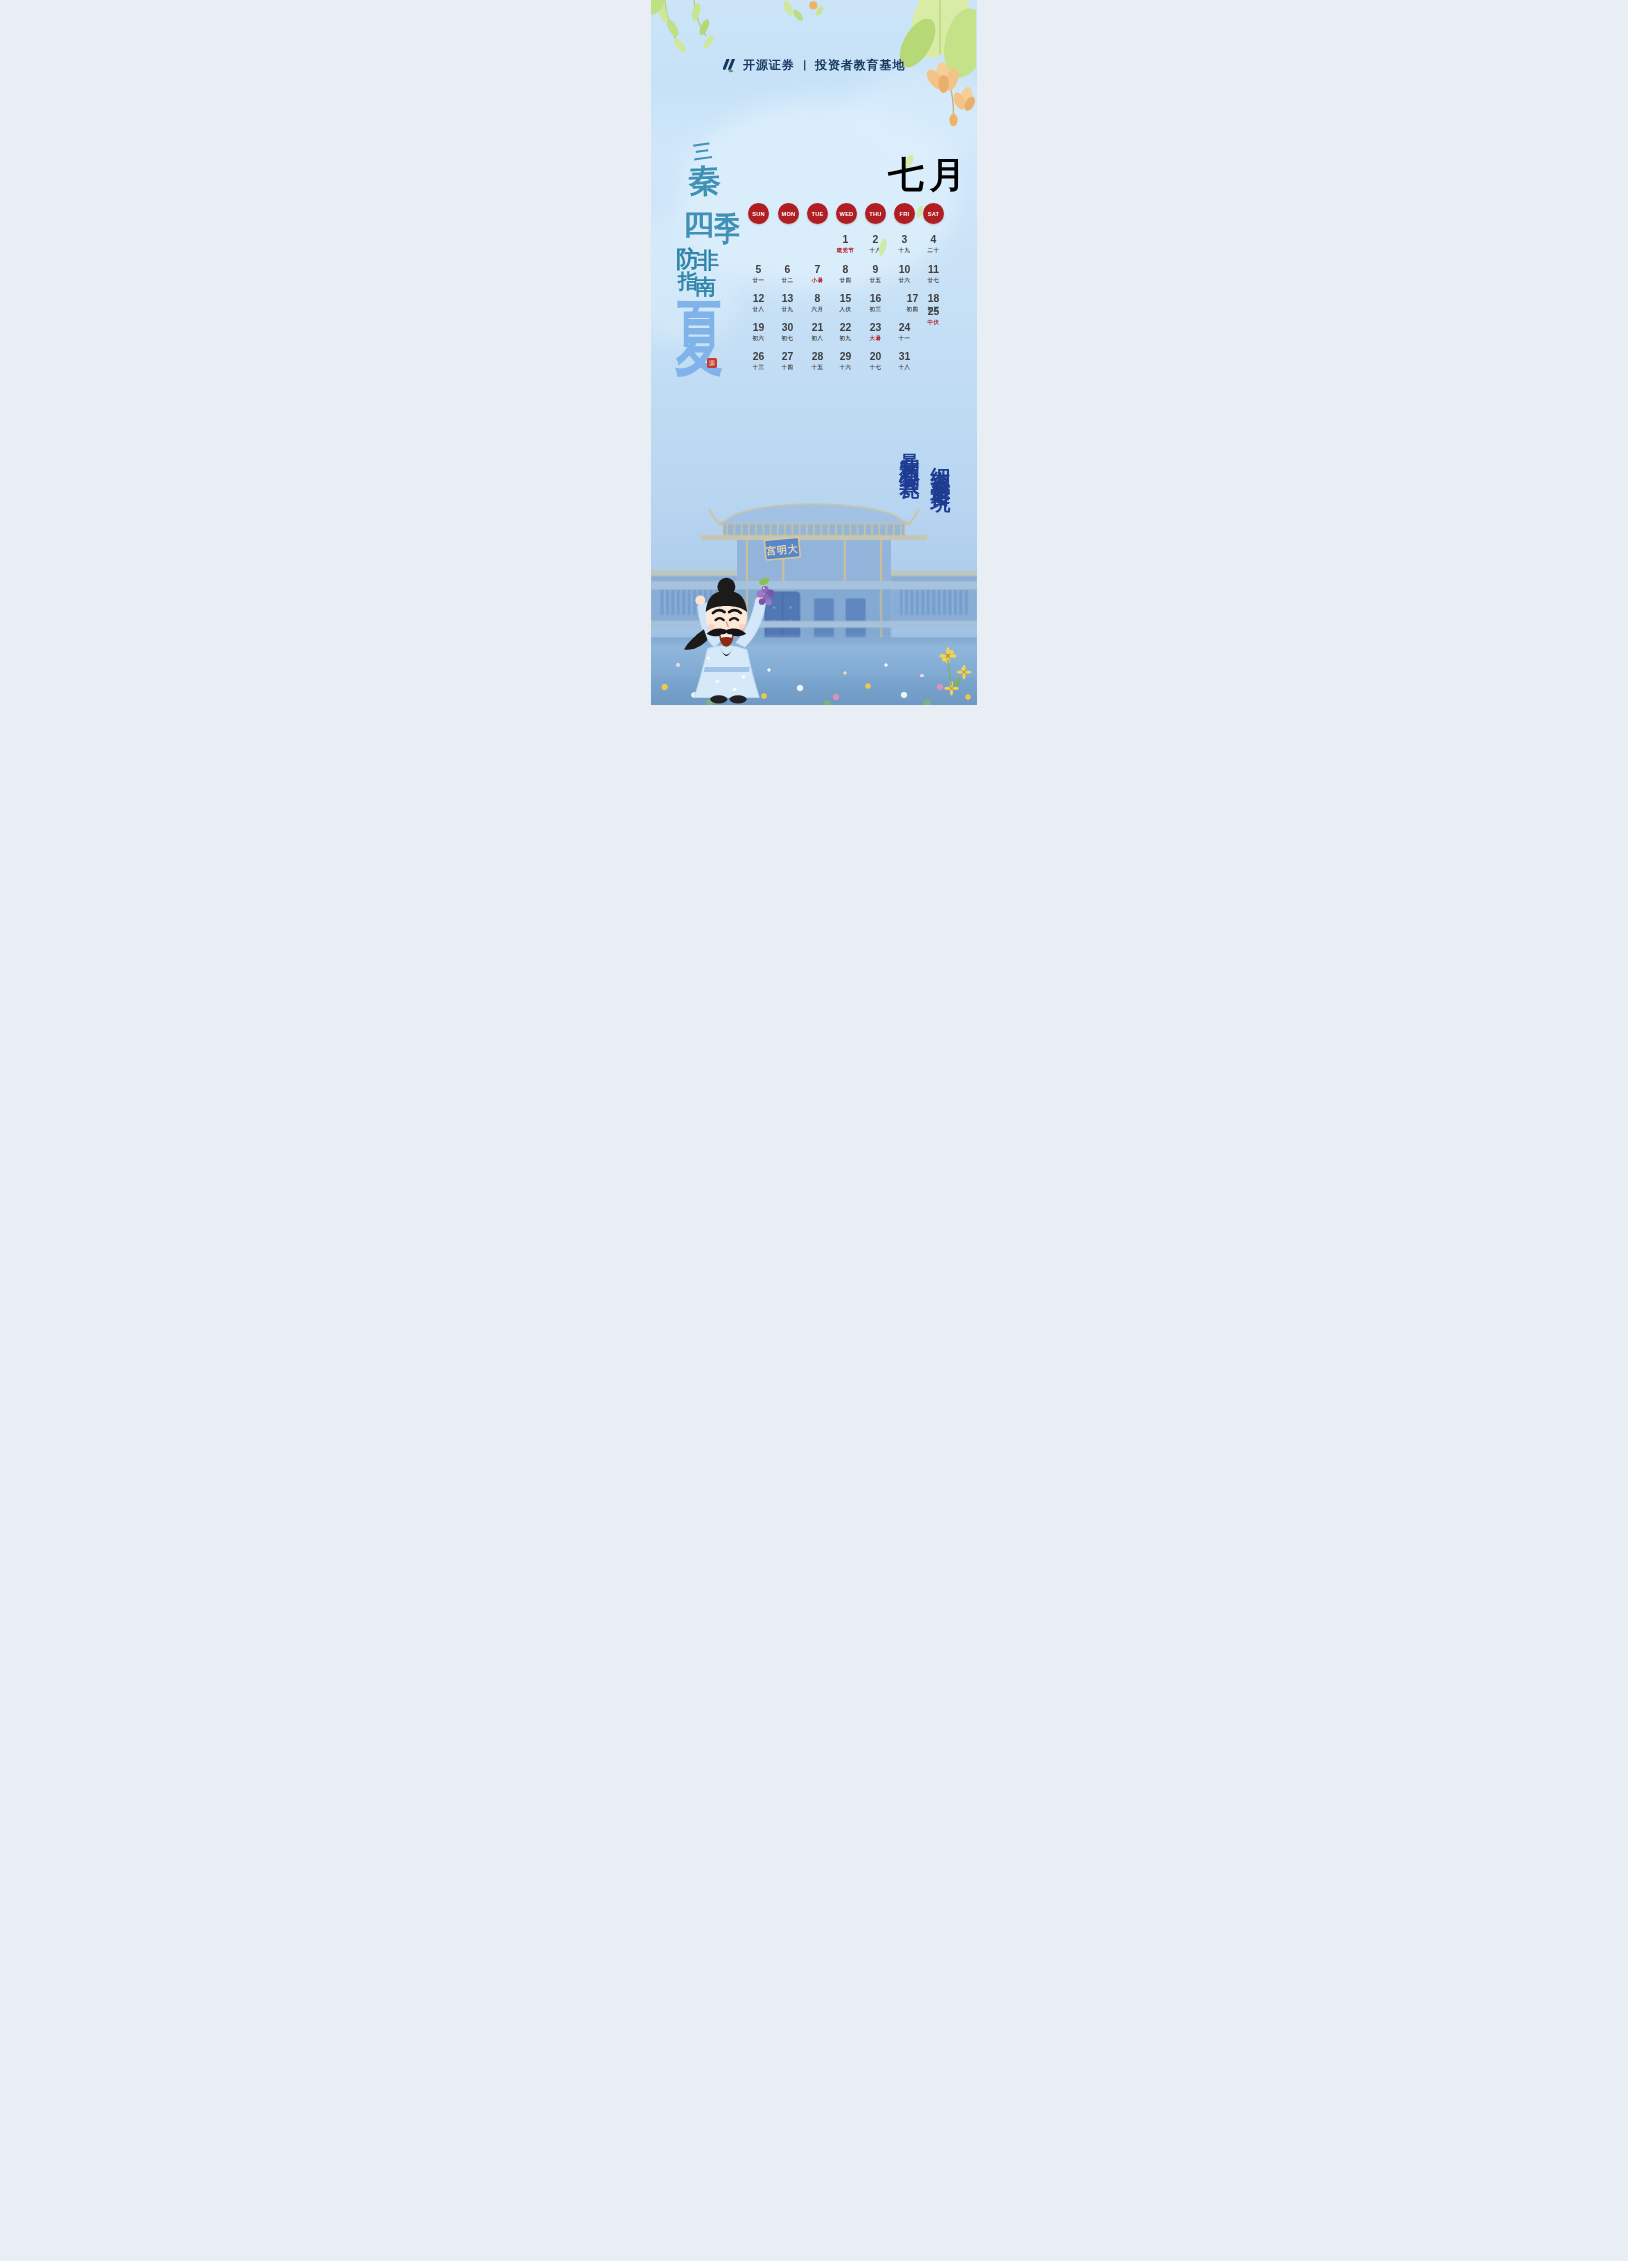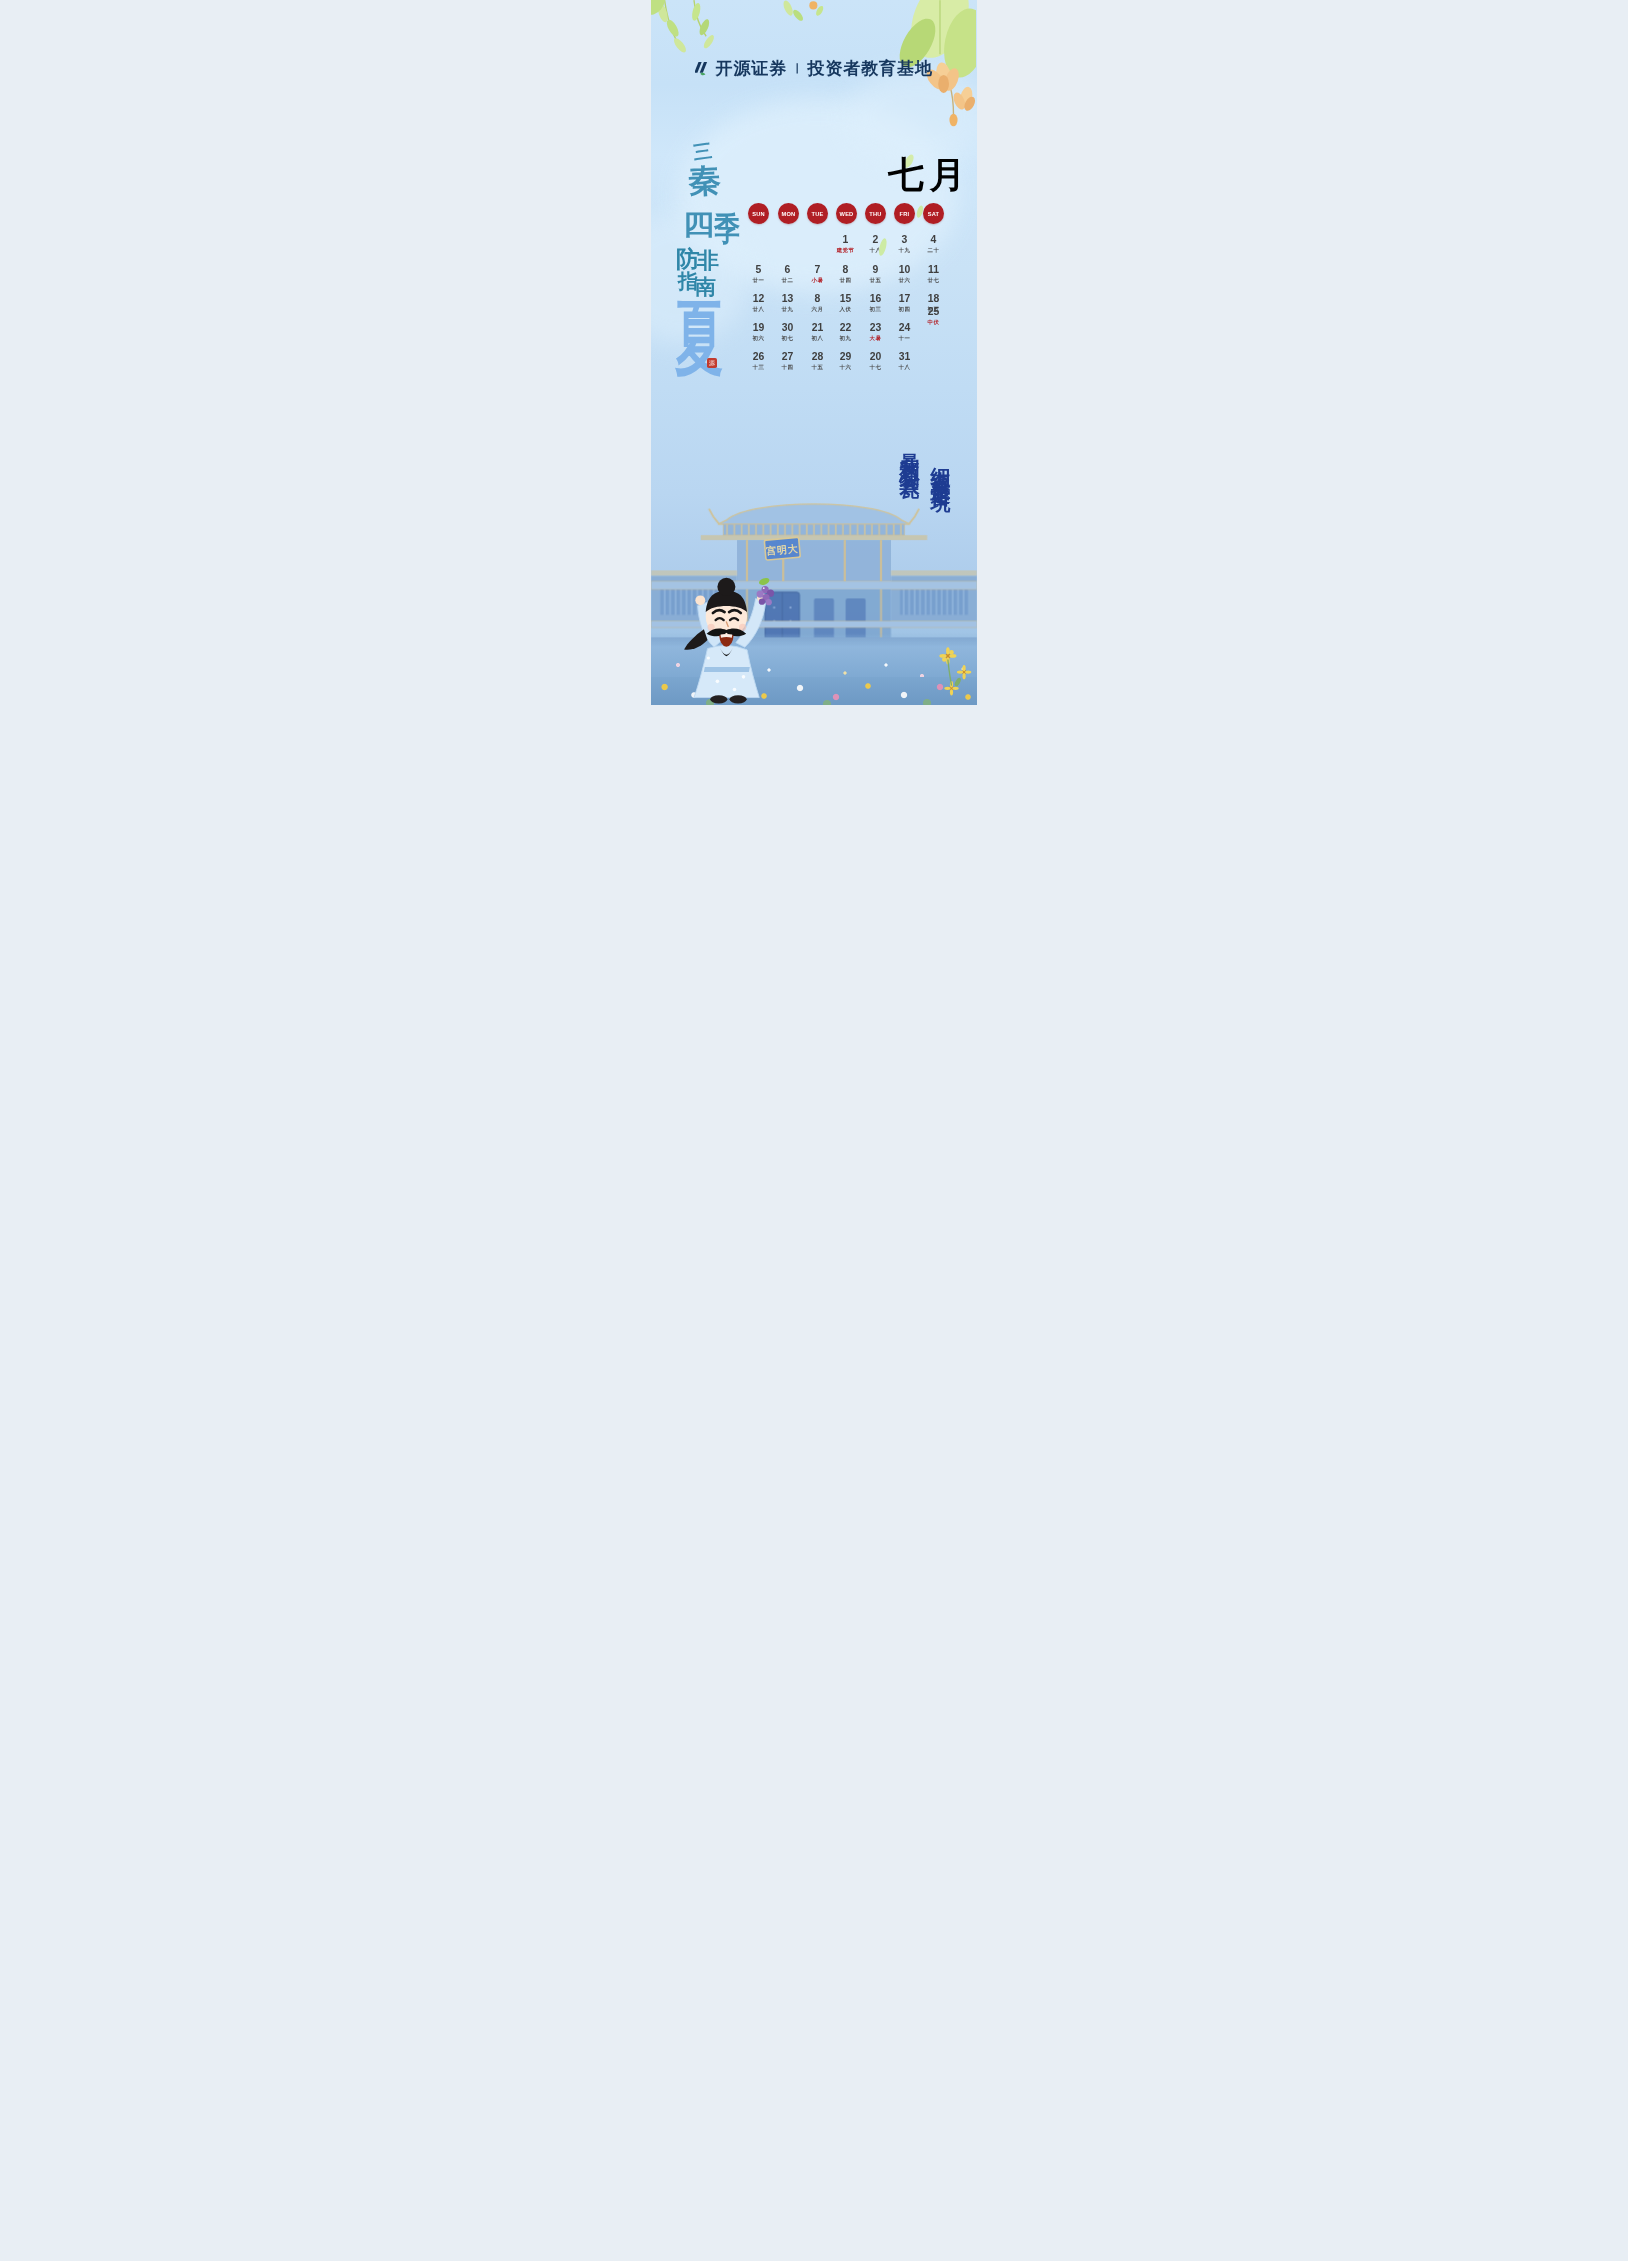--- a/index.html
+++ b/index.html
@@ -5,21 +5,21 @@
   html,body{margin:0;padding:0;background:#e8eef4;}
   .poster{position:relative;width:326px;height:705px;margin:0 auto;overflow:hidden;
     font-family:"Liberation Sans","DejaVu Sans",sans-serif;
     background:linear-gradient(180deg,#cbe4f8 0%,#c6e1f7 12%,#cfe7fa 22%,#c9e2f6 38%,#c0dcf4 55%,#b9d6f1 70%,#aecdec 82%,#9dc2e4 92%,#8fb6dc 100%);}
   .cloud{position:absolute;border-radius:50%;filter:blur(11.8px);background:#ddeffc;opacity:.85;z-index:1;}
   #cloud1{left:27px;top:99px;width:280px;height:194px;}
   #cloud2{left:-41px;top:213px;width:140px;height:131px;opacity:.55;}
   #cloud3{left:194px;top:68px;width:145px;height:99px;opacity:.6;}
 
   .logo-bar{position:absolute;left:0;right:0;top:57px;display:flex;justify-content:center;align-items:center;gap:4.1px;z-index:9;}
-  .brand,.unit{font-size:17px;font-weight:bold;letter-spacing:0.9px;text-align:center;}
+  .brand,.unit{font-size:12px;font-weight:bold;letter-spacing:0.9px;text-align:center;}
   .logo-divider{font-size:10.4px;font-weight:bold;margin:0 0.9px;}
 
   .cg{position:absolute;font-family:"Liberation Serif","DejaVu Serif",serif;font-weight:bold;z-index:7;line-height:1;}
   #cg1{left:42px;top:142px;font-size:19px;transform:rotate(-8deg);}
   #cg2{left:37px;top:165px;font-size:33px;transform:rotate(-3deg);}
   #cg3{left:32px;top:211px;font-size:28px;transform:scaleX(1.12);transform-origin:left top;}
   #cg4{left:63px;top:214px;font-size:26px;transform:scaleY(1.25);transform-origin:left top;}
   #cg5{left:25px;top:248px;font-size:23.5px;}
   #cg6{left:46px;top:250px;font-size:22px;}
   #cg7{left:27px;top:271px;font-size:20px;}
@@ -221,21 +221,21 @@
       <div class="lunar">六月</div>
     </div>
   <div class="cell" style="left:180px;top:293px">
       <div class="num">15</div>
       <div class="lunar">入伏</div>
     </div>
   <div class="cell" style="left:210px;top:293px">
       <div class="num">16</div>
       <div class="lunar">初三</div>
     </div>
-  <div class="cell" style="left:239px;top:293px">
+  <div class="cell" style="left:247px;top:293px">
       <div class="num">17</div>
       <div class="lunar">初四</div>
     </div>
   <div class="cell" style="left:268px;top:293px">
       <div class="num">18</div>
       <div class="lunar">初五</div>
     </div>
   <div class="cell" style="left:93px;top:322px">
       <div class="num">19</div>
       <div class="lunar">初六</div>

